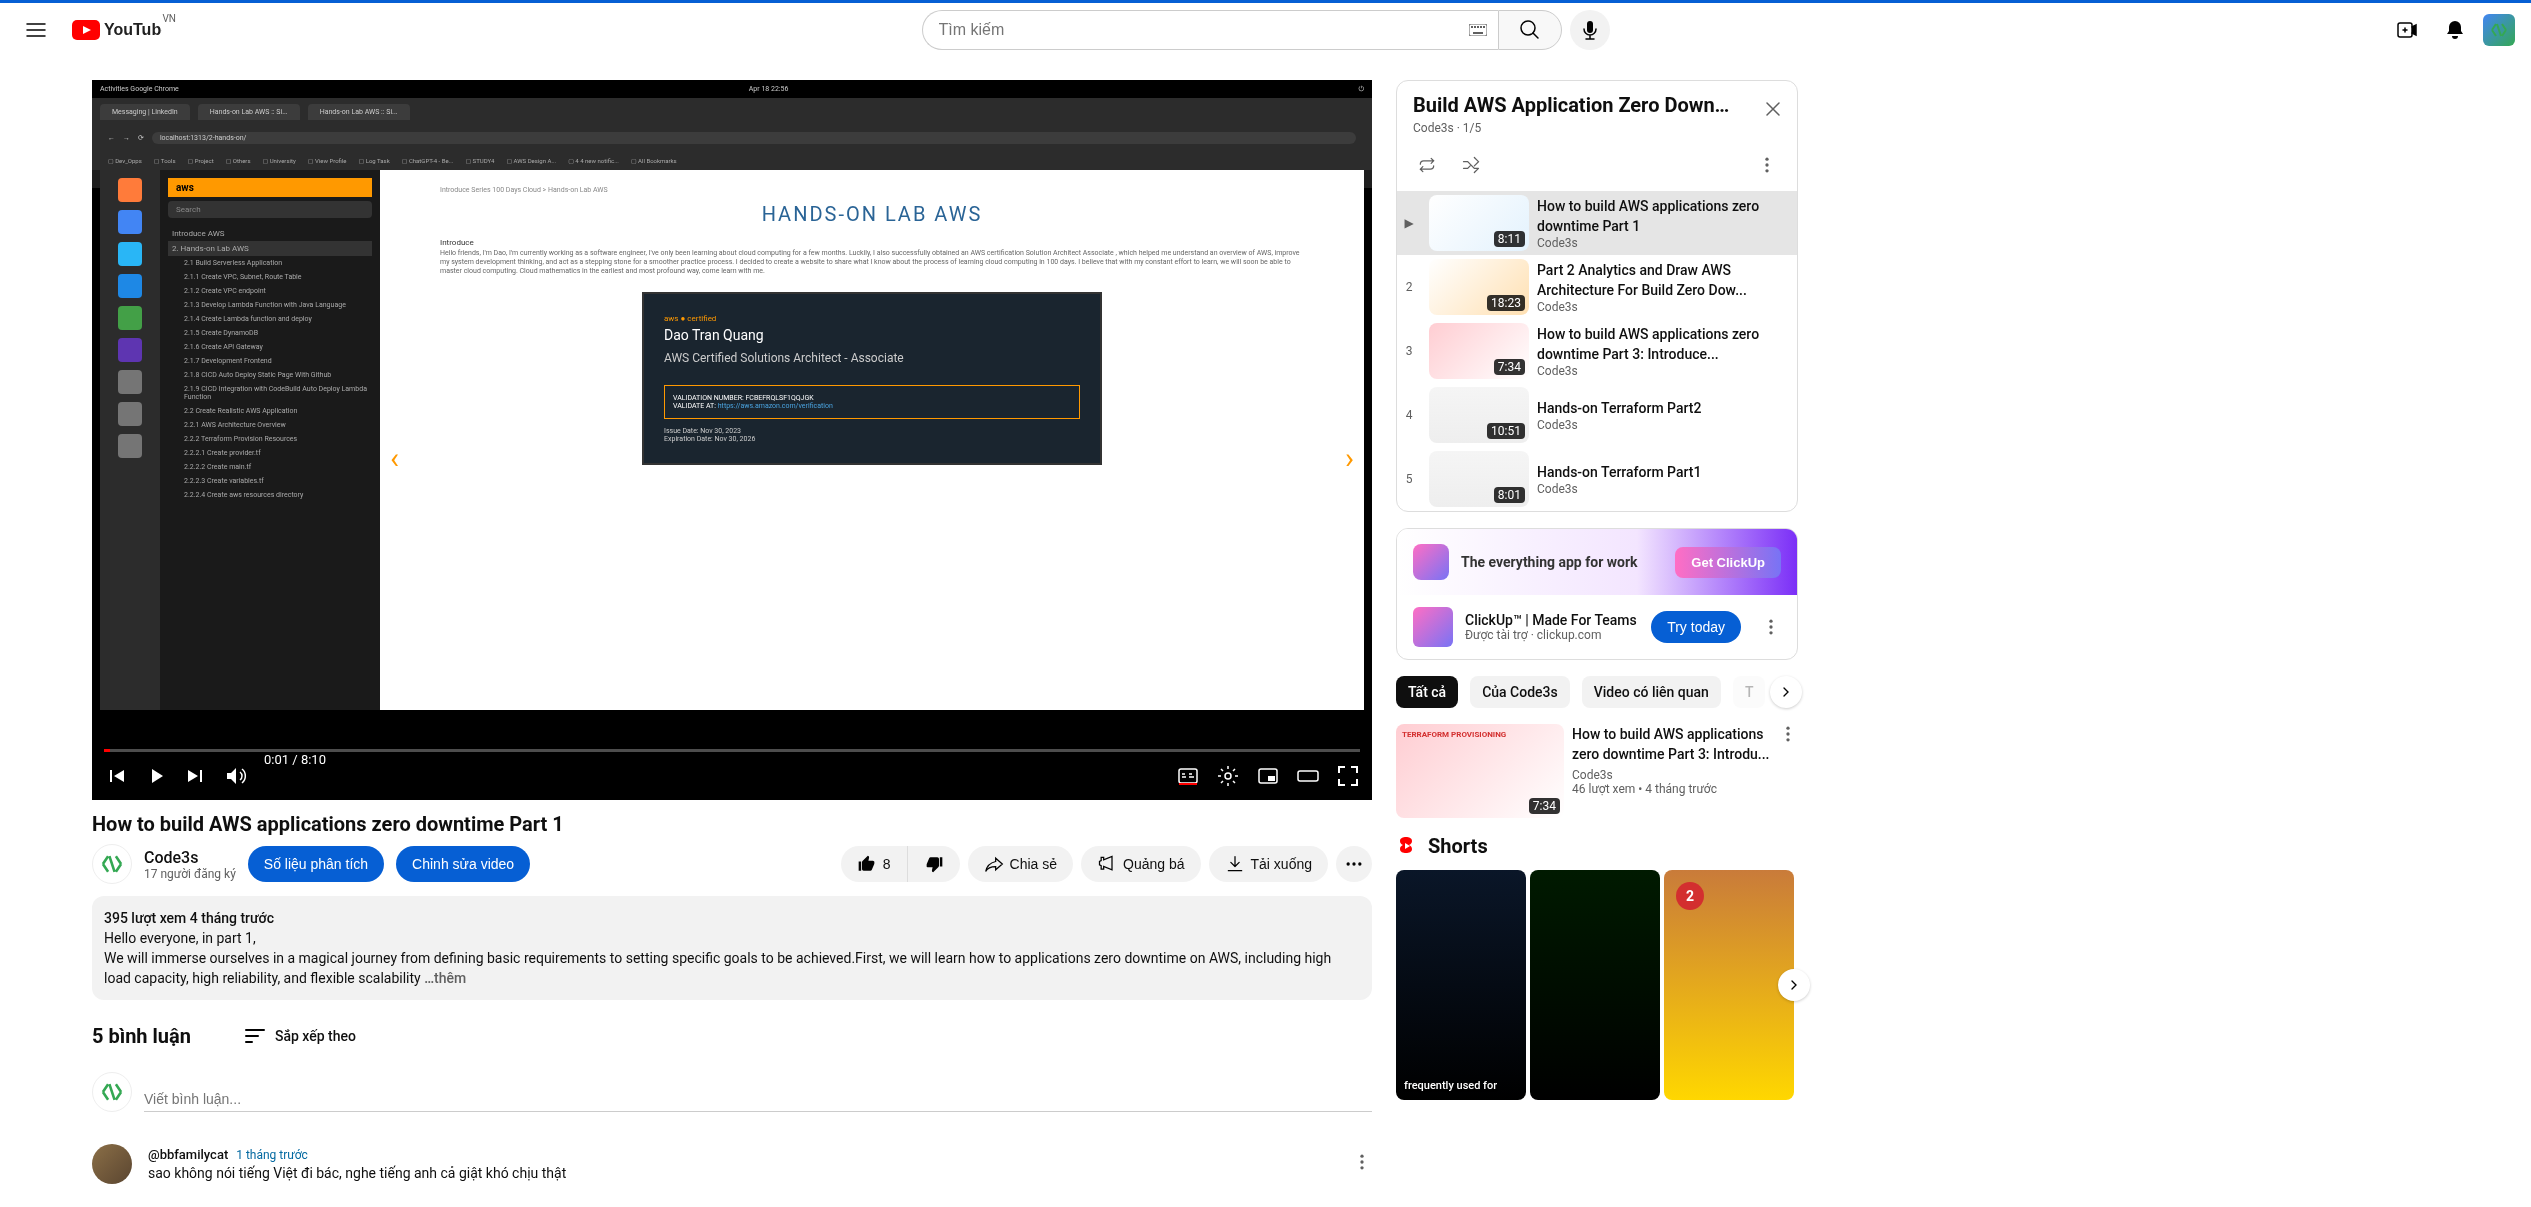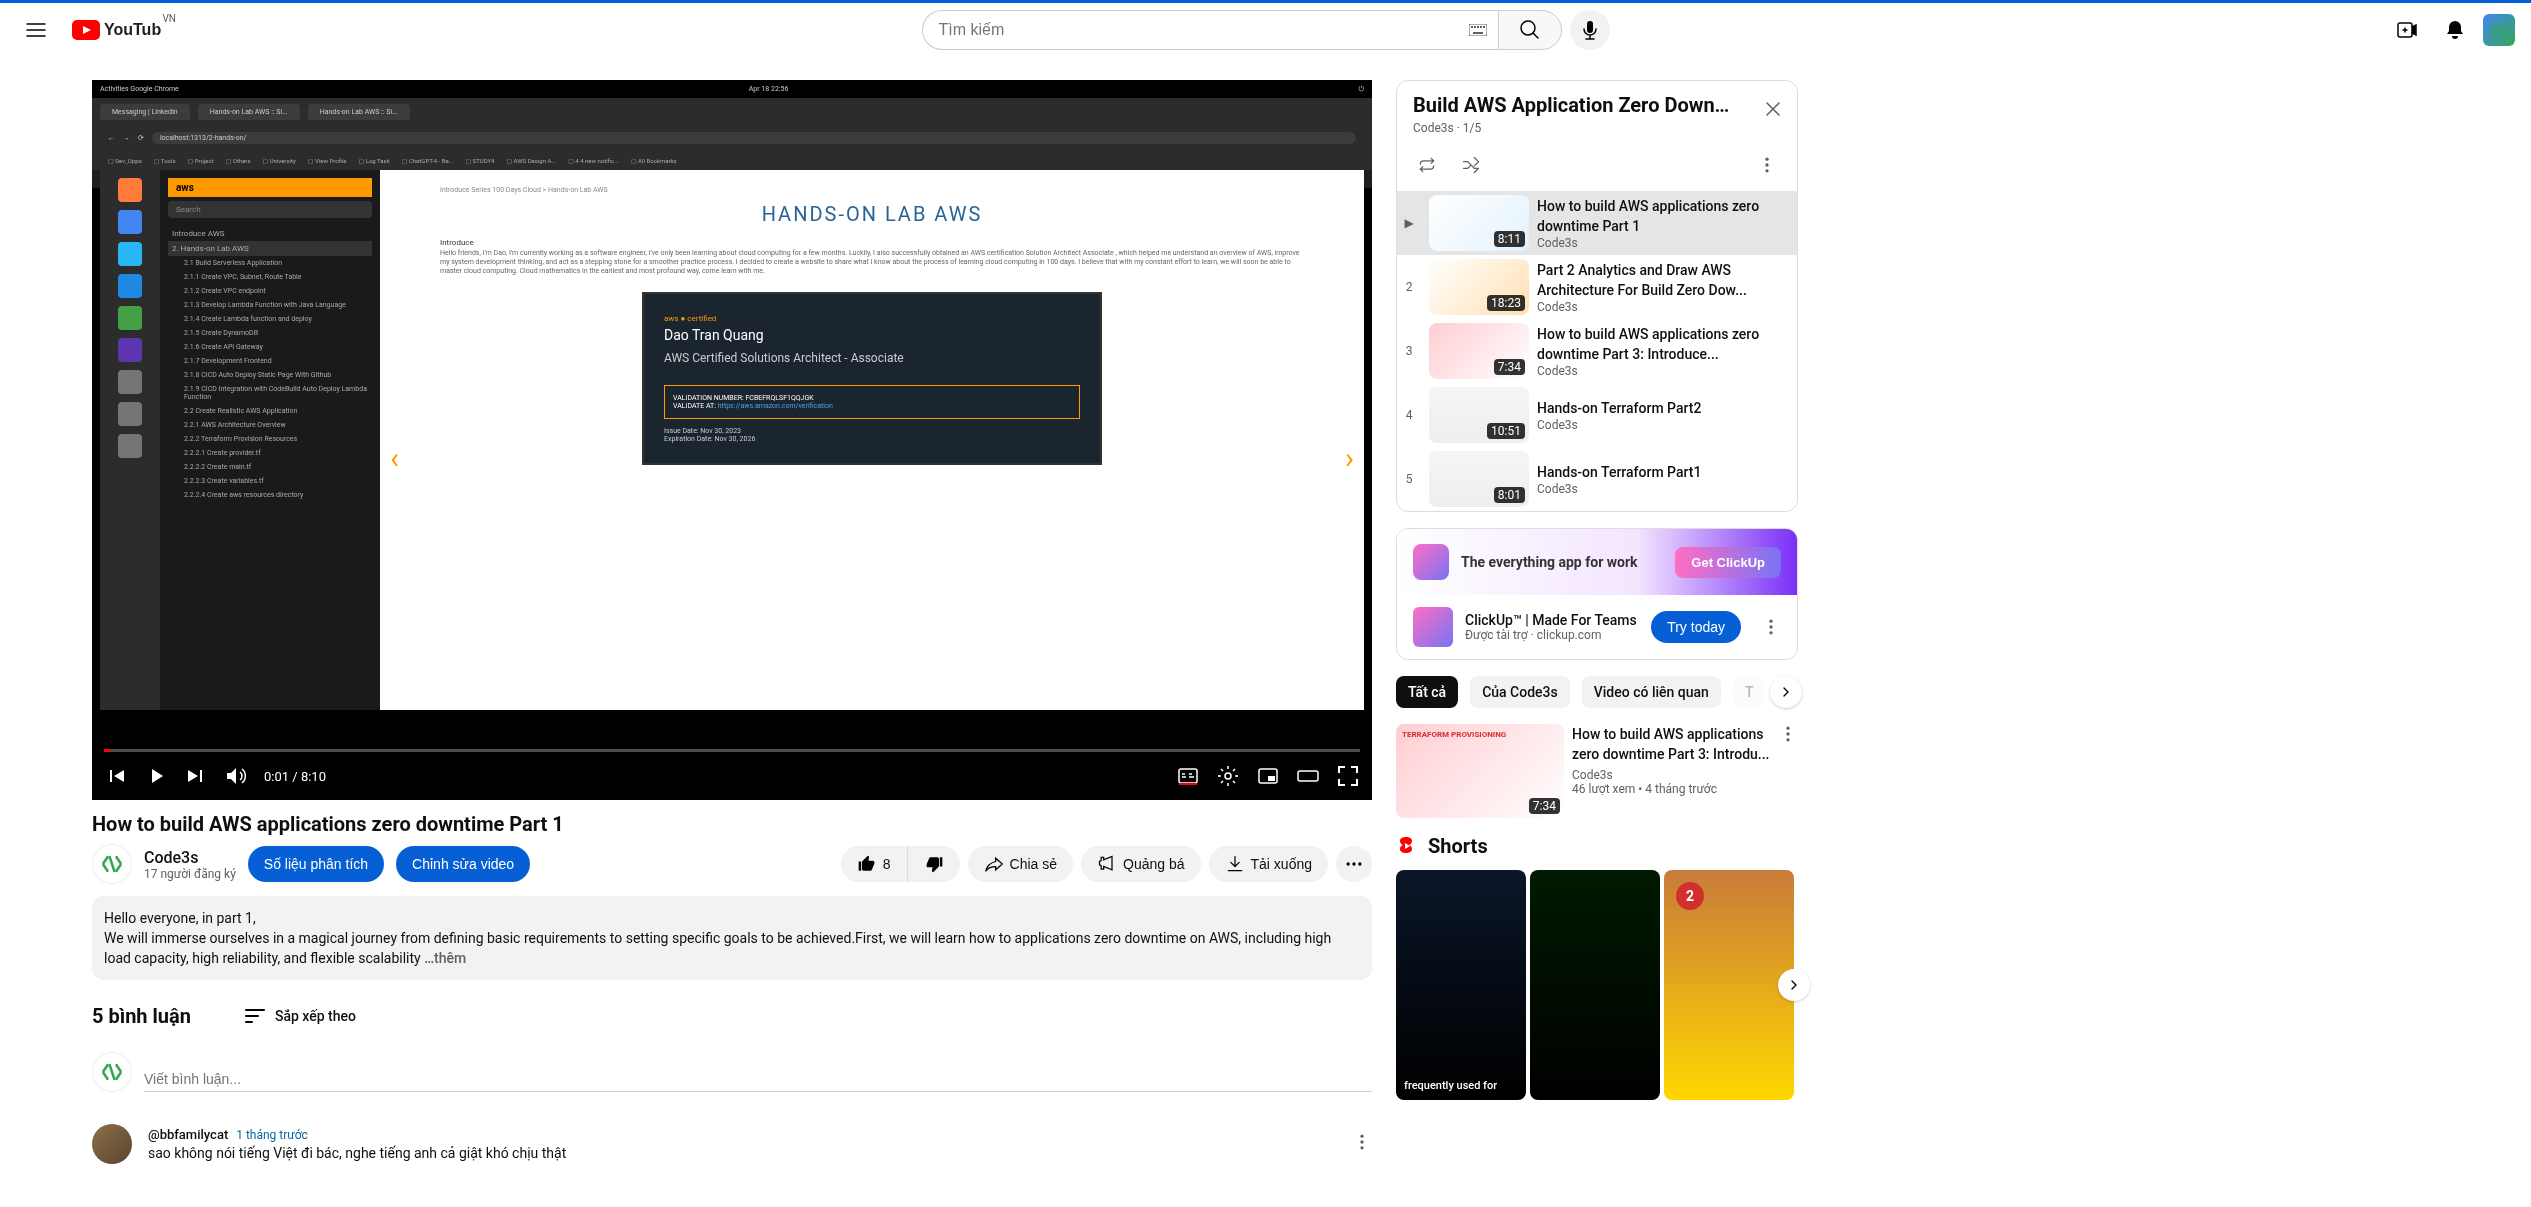--- a/index.html
+++ b/index.html
@@ -54,21 +54,21 @@
 .player-topbar { position: absolute; top: 0; left: 0; right: 0; height: 90px; background: #1e1e1e; font-size: 8px; }
 .player-browser-tabs { height: 28px; background: #2c2c2c; display: flex; align-items: center; padding: 0 8px; gap: 8px; font-size: 7px; color: #ccc; }
 .player-browser-tab { padding: 4px 12px; background: #3c3c3c; border-radius: 4px 4px 0 0; }
 .player-browser-url { height: 24px; background: #2c2c2c; display: flex; align-items: center; padding: 0 16px; gap: 8px; font-size: 7px; color: #ccc; }
 .player-browser-url-bar { flex: 1; background: #3c3c3c; border-radius: 12px; padding: 2px 8px; }
 .player-browser-bookmarks { height: 20px; background: #2c2c2c; display: flex; align-items: center; padding: 0 16px; gap: 12px; font-size: 6px; color: #aaa; }
 .player-statusbar { position: absolute; top: 0; left: 0; right: 0; height: 18px; background: #000; display: flex; justify-content: space-between; align-items: center; padding: 0 8px; font-size: 7px; color: #ccc; }
 
 .progress-bar { position: absolute; bottom: 48px; left: 12px; right: 12px; height: 3px; background: rgba(255,255,255,0.3); }
 .progress-fill { height: 100%; width: 0.5%; background: #ff0000; }
-.controls { position: absolute; bottom: 0; left: 0; right: 0; height: 48px; display: flex; align-items: center; padding: 0 12px; gap: 16px; }
+.controls { position: absolute; bottom: 0; left: 0; right: 0; height: 48px; display: flex; padding: 0 12px; gap: 16px; }
 .ctrl { color: #fff; cursor: pointer; display: flex; align-items: center; }
 .time-display { color: #fff; font-size: 13px; }
 .ctrl-spacer { flex: 1; }
 
 
 .video-title { font-size: 20px; font-weight: 700; margin-top: 12px; margin-bottom: 8px; }
 .meta-row { display: flex; align-items: center; gap: 12px; margin-bottom: 12px; }
 .channel-avatar { width: 40px; height: 40px; border-radius: 50%; background: #fff; border: 1px solid #eee; display: flex; align-items: center; justify-content: center; }
 .channel-info { display: flex; flex-direction: column; }
 .channel-name { font-size: 16px; font-weight: 500; }
@@ -443,20 +443,21 @@
           <svg width="20" height="20" viewBox="0 0 24 24">
               <circle cx="5" cy="12" r="2" fill="#030303"></circle>
               <circle cx="12" cy="12" r="2" fill="#030303"></circle>
               <circle cx="19" cy="12" r="2" fill="#030303"></circle>
             </svg>
         </button>
       </div>
     </div>
 
     <div class="description">
+      <div class="desc-header">395 lượt xem  4 tháng trước</div>
       <div>Hello everyone, in part 1,</div>
       <span>We will immerse ourselves in a magical journey from defining basic requirements to setting specific goals to be achieved.First, we will learn how to applications zero downtime on AWS, including high load capacity, high reliability, and flexible scalability   </span><span class="desc-more">…thêm</span>
     </div>
 
     <div class="comments-header">
       <span class="comments-count">5 bình luận</span>
       <div class="sort-btn">
         <svg width="24" height="24" viewBox="0 0 24 24">
             <path d="M3 6h18M3 12h12M3 18h6" stroke="#030303" stroke-width="2" stroke-linecap="round"></path>
           </svg>

